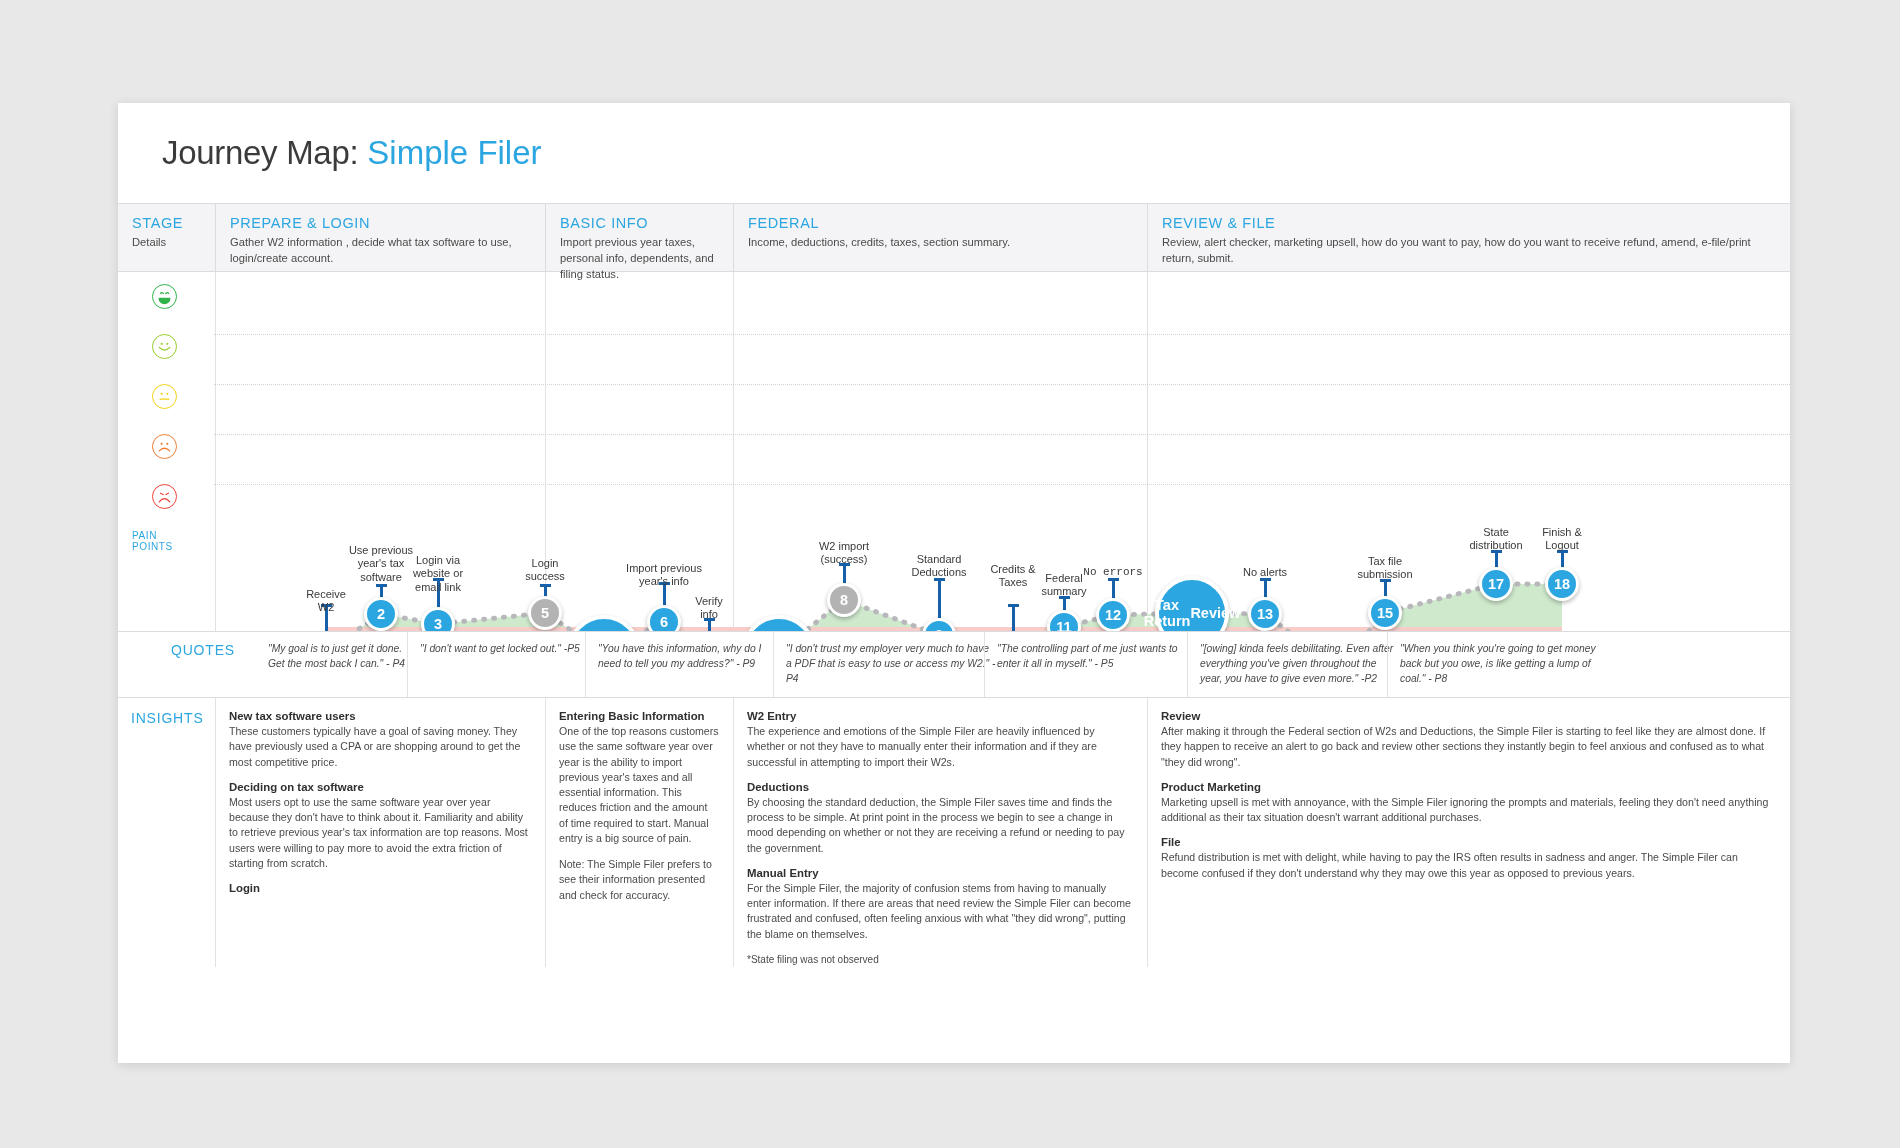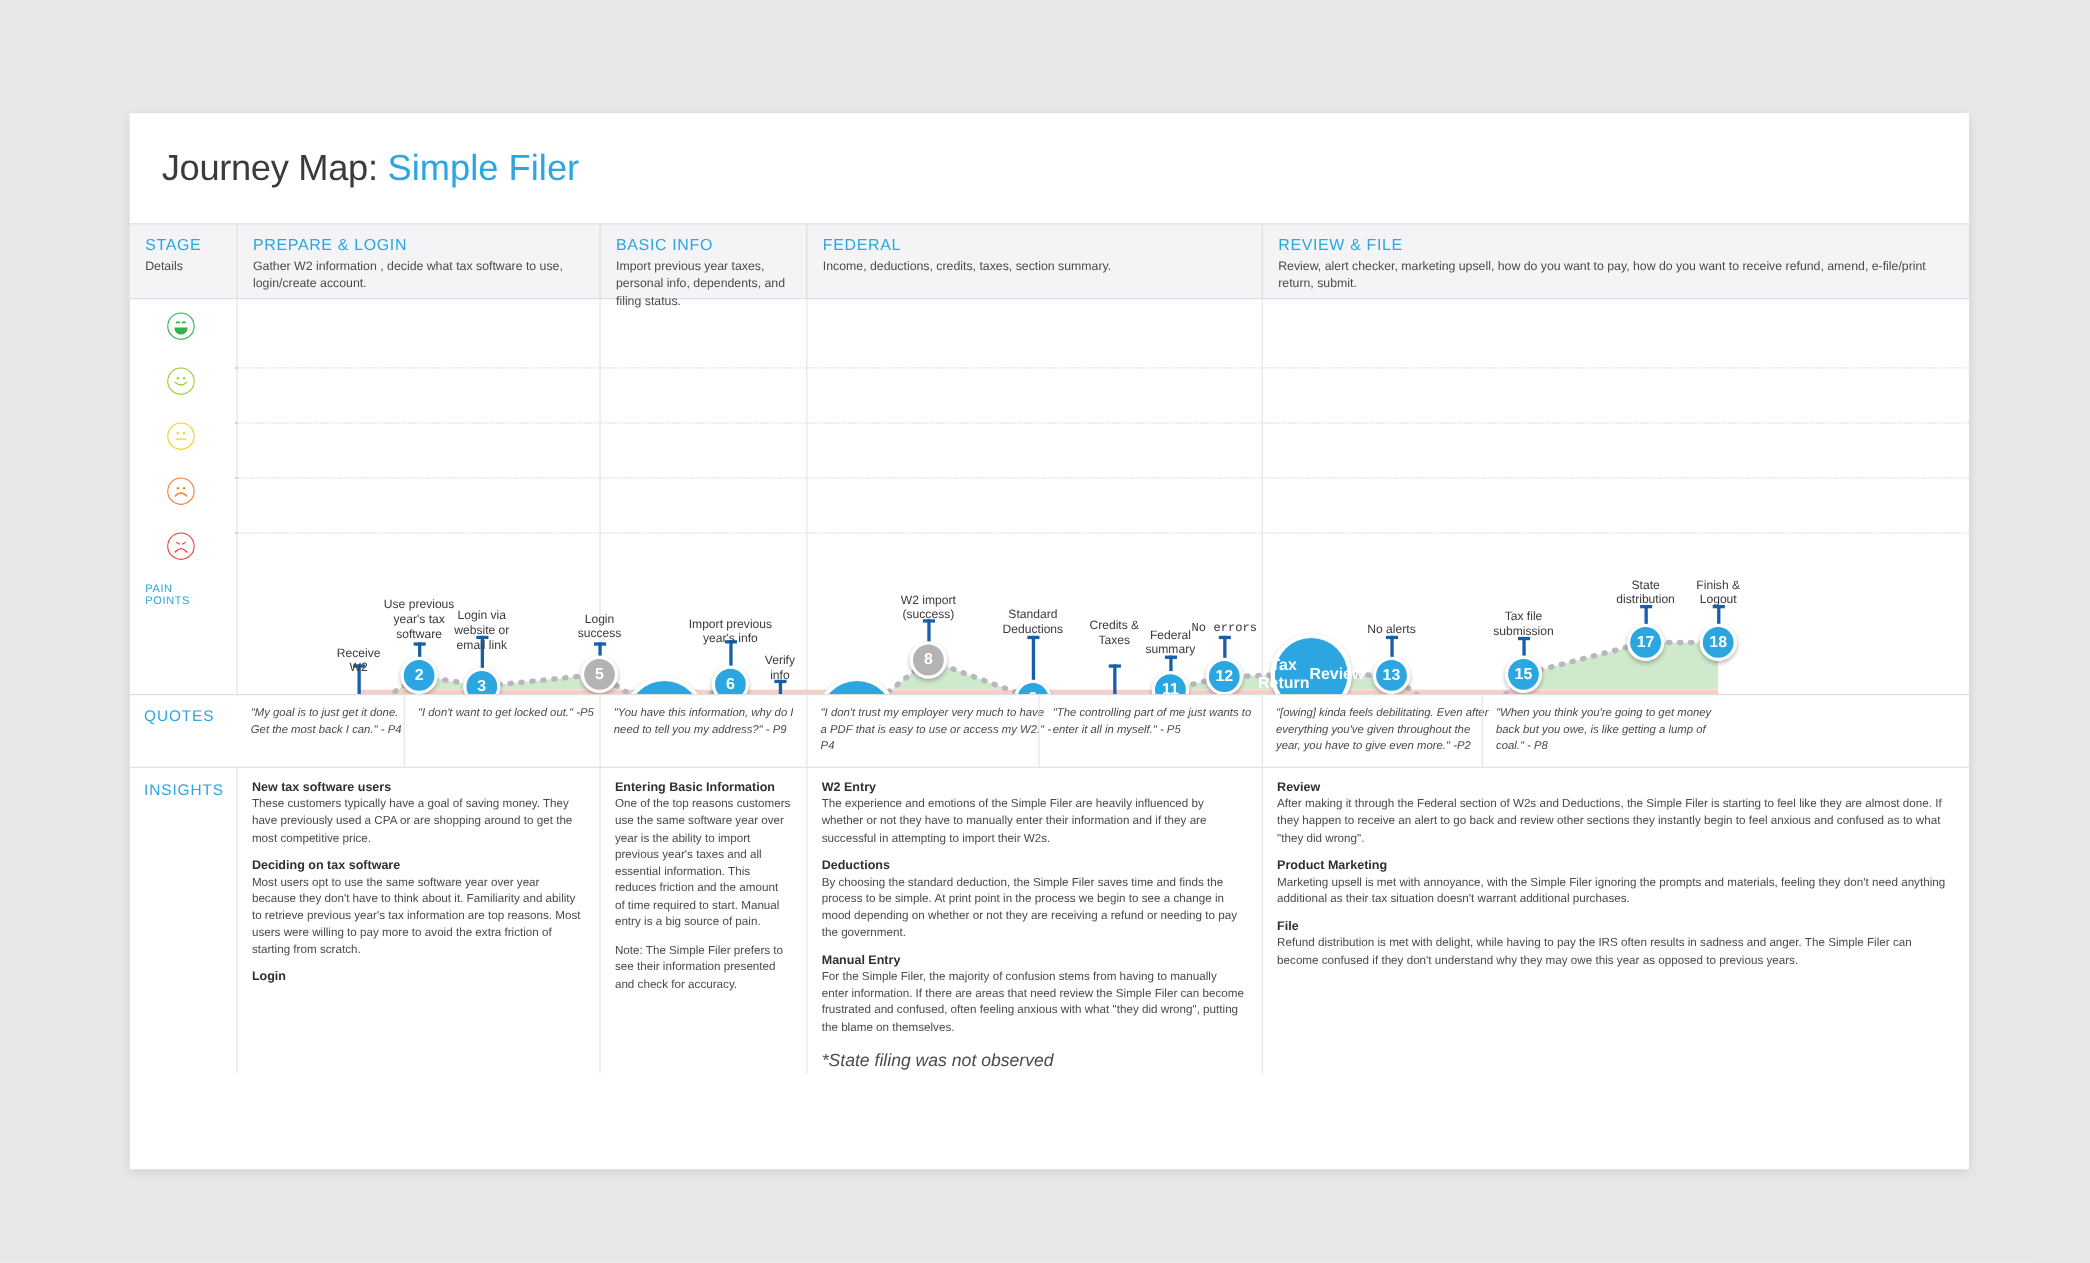--- a/index.html
+++ b/index.html
@@ -13,21 +13,21 @@
     position: absolute;
     left: 118px; top: 103px;
     width: 1672px; height: 960px;
     background: #ffffff;
     box-shadow: 0 2px 10px rgba(0,0,0,0.12);
   }
   
   .title-bar {
     height: 100px;
     display: flex; align-items: center;
-    padding-left: 29px;
+    padding-left: 44px;
     background: #fff;
   }
   .title-main {
     font-size: 33px; font-weight: 400; color: #3b3b3b;
     font-family: "Liberation Sans", sans-serif;
     letter-spacing: -0.3px;
   }
   .title-accent { color: #2ba6e0; margin-left: 9px; font-size: 33px; }
 
   
@@ -78,35 +78,35 @@
     position: absolute; left: 96px; right: 0; height: 0;
     border-top: 1px dotted #d3d3d7;
   }
 
   
   .quotes-row {
     display: flex; height: 66px;
     border-bottom: 1px solid #dcdce0;
   }
   .q-cell { border-left: 1px solid #e2e2e6; padding: 10px 12px 0 13px; }
-  .q-cell:first-child { border-left: none; }
+  .q-cell:first-child { border-left: none; margin-left: 40px; }
   .q-text {
     font-size: 10.3px; color: #4a4a4a; font-style: italic; line-height: 1.45;
   }
   .section-head {
     color: #2ba6e0; font-size: 14px; letter-spacing: 0.8px;
   }
 
   
   .ins-row { display: flex; min-height: 230px; }
   .i-cell { border-left: 1px solid #e2e2e6; padding: 12px 14px 0 13px; }
   .i-cell:first-child { border-left: none; }
   .i-h { font-size: 11.4px; font-weight: bold; color: #2f2f2f; margin-bottom: 2px; }
   .i-p { font-size: 10.6px; color: #4a4a4a; line-height: 1.44; margin-bottom: 11px; }
-  .i-note { font-size: 16px; color: #4a4a4a; line-height: 1.44; font-style: italic; }
+  .i-note { font-size: 10px; color: #4a4a4a; line-height: 1.44; }
 
   
   .node {
     position: absolute; border-radius: 50%;
     display: flex; align-items: center; justify-content: center;
     color: #fff; font-weight: bold;
     border: 3px solid #ffffff;
     box-shadow: 0 2px 4px rgba(0,0,0,0.28);
     z-index: 6;
   }

